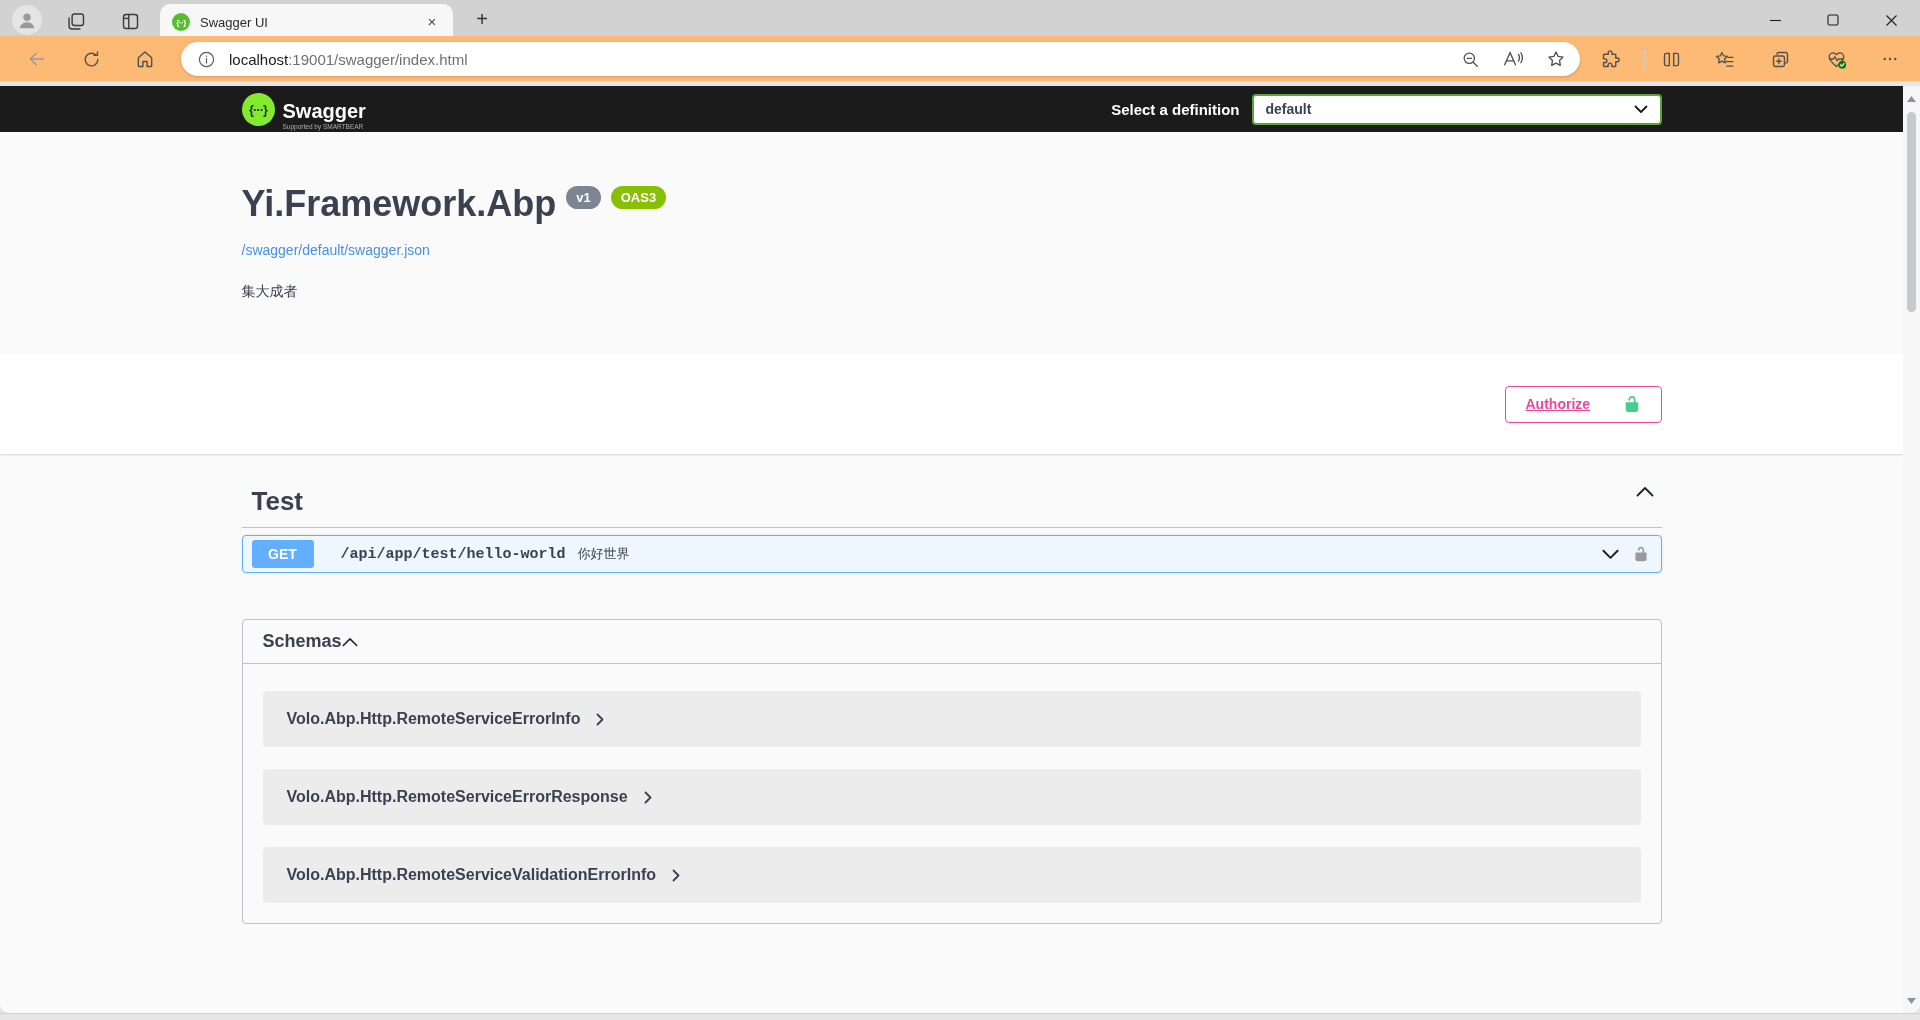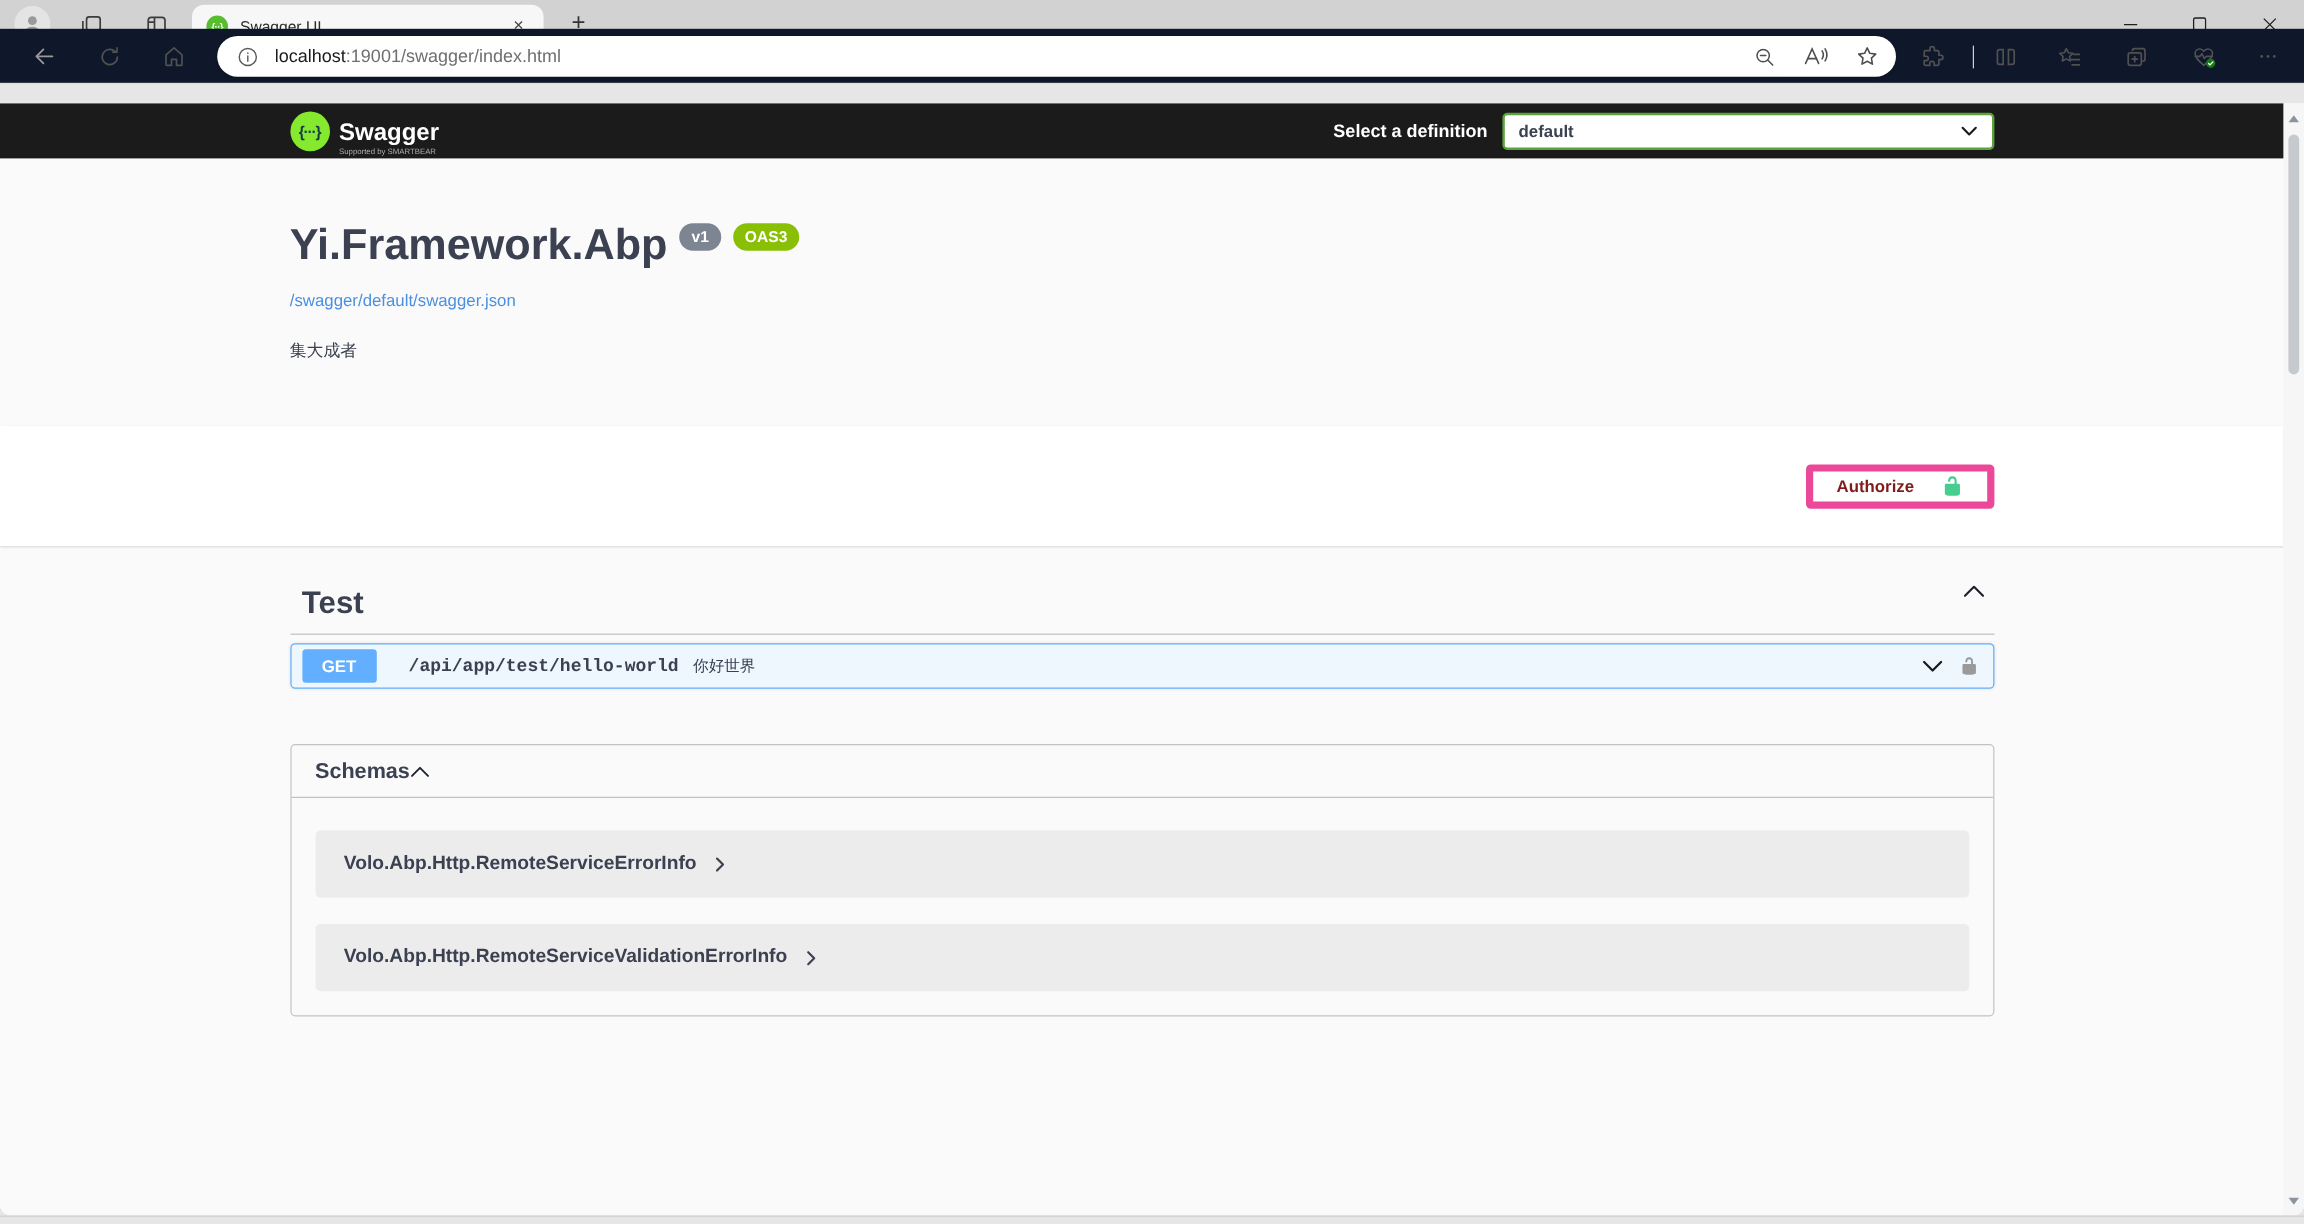--- a/index.html
+++ b/index.html
@@ -12,21 +12,21 @@
   .avatar-btn { position:absolute; left:12px; top:5px; width:30px; height:30px; border-radius:50%; background:#e4e4e4; display:flex; align-items:center; justify-content:center; }
   .strip-btn { position:absolute; top:9px; width:24px; height:24px; color:#3c3c3c; display:flex; align-items:center; justify-content:center; }
   .tab { position:absolute; left:160px; top:4px; width:293px; height:36px; background:#f7f7f7; border-radius:10px 10px 0 0; display:flex; align-items:center; padding:0 12px; }
   .tab-favicon { width:18px; height:18px; border-radius:50%; background:#58bd2f; color:#fff; font-size:8px; font-weight:bold; display:flex; align-items:center; justify-content:center; letter-spacing:-0.5px; flex:none; }
   .tab-title { font-size:13px; color:#2b2b2b; margin-left:10px; flex:1; white-space:nowrap; overflow:hidden; }
   .tab-close { width:18px; height:18px; color:#4a4a4a; font-size:15px; line-height:18px; text-align:center; flex:none; }
   .newtab-btn { position:absolute; left:470px; top:8px; width:24px; height:24px; color:#333; font-size:20px; font-weight:300; text-align:center; line-height:23px; }
   .win-controls { position:absolute; right:0; top:0; height:40px; display:flex; }
   .win-btn { width:58px; height:40px; display:flex; align-items:center; justify-content:center; color:#1f1f1f; }
 
-  .toolbar { position:absolute; top:24px; left:0; width:1920px; height:46px; background:#0f172a; border-bottom:1px solid #dcdcdc; }
+  .toolbar { position:absolute; top:36px; left:0; width:1920px; height:46px; background:#fdba74; border-bottom:1px solid #dcdcdc; }
   .tool-btn { position:absolute; top:11px; width:24px; height:24px; color:#515151; display:flex; align-items:center; justify-content:center; }
   .addressbar { position:absolute; left:181px; top:6px; width:1399px; height:34px; background:#ffffff; border-radius:17px; box-shadow:0 1px 3px rgba(0,0,0,.18); display:flex; align-items:center; padding:0 14px; }
   .addr-icon { width:22px; height:22px; color:#5a5a5a; display:flex; align-items:center; justify-content:center; flex:none; }
   .addr-url { font-size:15px; margin-left:12px; flex:1; white-space:nowrap; overflow:hidden; }
   .addr-url .host { color:#1b1b1b; }
   .addr-url .rest { color:#6f6f6f; }
   .addr-right { display:flex; align-items:center; gap:22px; flex:none; color:#4f4f4f; }
   .tool-divider { position:absolute; left:1644px; top:14px; width:1px; height:19px; background:#cfcfcf; }
 
   
@@ -60,21 +60,21 @@
   .api-title { font-size:36px; font-weight:bold; color:#3b4151; line-height:44px; }
   .badge { display:inline-block; font-size:13px; font-weight:bold; color:#ffffff; border-radius:57px; padding:4px 10px; margin-left:10px; margin-top:4px; }
   .badge-version { background:#7d8492; }
   .badge-oas { background:#89bf04; }
   .spec-link { margin-top:16px; font-size:14px; color:#4990e2; text-decoration:none; display:inline-block; }
   .api-desc { margin-top:24px; font-size:14px; color:#3b4151; }
 
   
   .scheme-container { background:#ffffff; height:100px; box-shadow:0 1px 2px 0 rgba(0,0,0,.15); }
   .scheme-container .wrapper { height:100px; display:flex; align-items:center; justify-content:flex-end; }
-  .authorize-btn { width:157px; height:37px; background:transparent; border:6px solid #ec4899; border-radius:4px; color:#7f1d1d; font-size:14px; font-weight:bold; display:flex; align-items:center; justify-content:space-between; padding:0 20px; font-family:"Liberation Sans", sans-serif; }
+  .authorize-btn { width:157px; height:37px; background:transparent; border:1px solid #ec4899; border-radius:4px; color:#ec4899; font-size:14px; font-weight:bold; display:flex; align-items:center; justify-content:space-between; padding:0 20px; font-family:"Liberation Sans", sans-serif;text-decoration:underline; }
 
   
   .tag-section { margin-top:32px; }
   .tag-header { display:flex; align-items:flex-start; justify-content:space-between; padding:0 0 10px 10px; border-bottom:1px solid #bfc1c6; }
   .tag-title { font-size:26px; font-weight:bold; color:#3b4151; }
   .chev-btn { color:#1f2430; padding-right:8px; }
 
   
   .opblock { margin-top:7px; height:38px; background:#eef6fe; border:1px solid #61affe; border-radius:4px; box-shadow:0 0 3px rgba(0,0,0,.10); display:flex; align-items:center; padding:0 12px 0 9px; }
   .method-badge { background:#61affe; color:#ffffff; font-weight:bold; font-size:14px; border-radius:3px; padding:6px 0; width:62px; text-align:center; flex:none; }
@@ -361,20 +361,28 @@
         <div class="models-body">
           <div class="model-row">
             <span class="model-name">Volo.Abp.Http.RemoteServiceErrorInfo</span>
             <span class="model-chev">
                 <svg width="8" height="13" viewBox="0 0 8 13" fill="none" stroke="#3b4151" stroke-width="1.8" stroke-linecap="round" stroke-linejoin="round">
                   <path d="M1.5 1.5l5 5-5 5"></path>
                 </svg>
               </span>
           </div>
           <div class="model-row">
+            <span class="model-name">Volo.Abp.Http.RemoteServiceErrorResponse</span>
+            <span class="model-chev">
+                <svg width="8" height="13" viewBox="0 0 8 13" fill="none" stroke="#3b4151" stroke-width="1.8" stroke-linecap="round" stroke-linejoin="round">
+                  <path d="M1.5 1.5l5 5-5 5"></path>
+                </svg>
+              </span>
+          </div>
+          <div class="model-row">
             <span class="model-name">Volo.Abp.Http.RemoteServiceValidationErrorInfo</span>
             <span class="model-chev">
                 <svg width="8" height="13" viewBox="0 0 8 13" fill="none" stroke="#3b4151" stroke-width="1.8" stroke-linecap="round" stroke-linejoin="round">
                   <path d="M1.5 1.5l5 5-5 5"></path>
                 </svg>
               </span>
           </div>
         </div>
       </div>
     </div>

